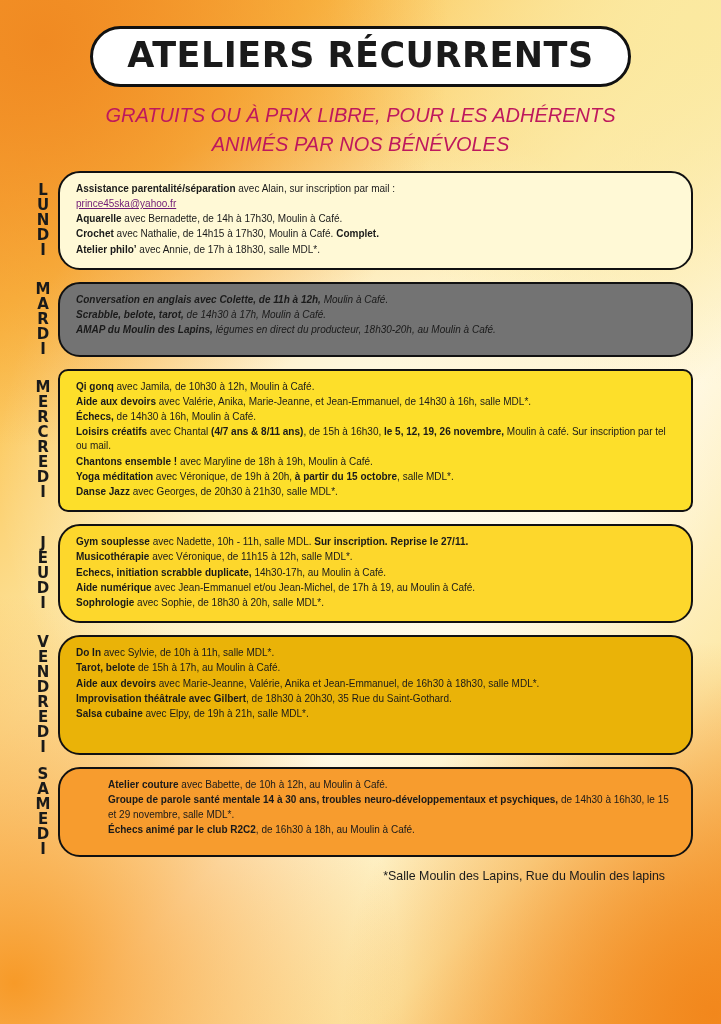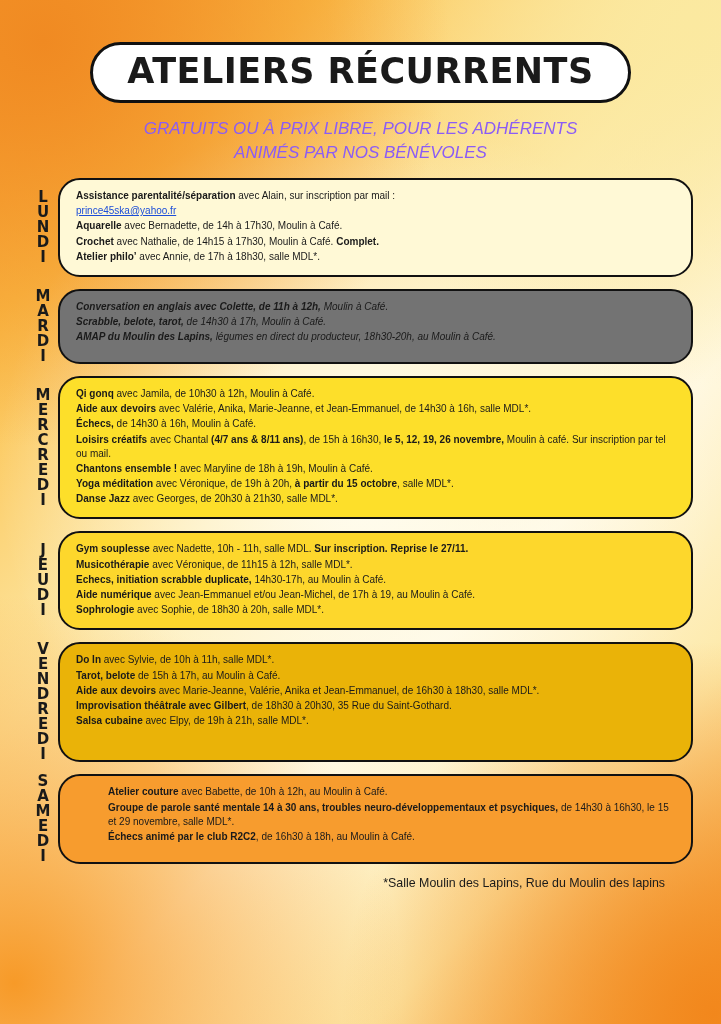--- a/index.html
+++ b/index.html
@@ -43,27 +43,26 @@
     background: #ffffff;
     border: 3px solid #111;
     border-radius: 34px;
     padding: 8px 34px 10px 34px;
     font-size: 35px;
     font-weight: 800;
     letter-spacing: 0.5px;
     font-family: "DejaVu Sans", sans-serif;
     text-align: center;
     line-height: 1.05;
-    margin-top: 16px;
   }
   .subtitle {
     text-align: center;
     font-style: italic;
-    font-size: 17px;
-    color: #8b5cf6;
+    font-size: 20px;
+    color: #be185d;
     margin-top: 14px;
     line-height: 1.45;
     font-weight: 500;
   }
   
   .day-row {
     display: flex;
     align-items: stretch;
     margin-top: 12px;
     position: relative;
@@ -91,21 +90,21 @@
     padding: 9px 16px 10px 16px;
     box-sizing: border-box;
   }
   .card p {
     margin: 0 0 1px 0;
     font-size: 10px;
     line-height: 1.42;
   }
   .card p b { font-weight: 700; }
   a.mail {
-    color: #1d4ed8;
+    color: #701a75;
     text-decoration: underline;
   }
   
   .c-lundi    { background: #fff9d6; }
   .c-mardi    { background: #fdf3a8; }
   .c-mercredi { background: #fddf2a; }
   .c-jeudi    { background: #fdd72c; }
   .c-vendredi { background: #fcc62a; }
   .c-samedi   { background: #f79c2e; }
 
@@ -174,21 +173,21 @@
             <span>M</span>
             <span>E</span>
             <span>R</span>
             <span>C</span>
             <span>R</span>
             <span>E</span>
             <span>D</span>
             <span>I</span>
           </span>
         </div>
-        <div class="card c-mercredi" style="background: rgb(253, 223, 42);">
+        <div class="card c-mercredi" style="background: rgb(253, 223, 42); border-radius: 10px;">
           <p><b>Qi gonq</b><span> avec Jamila, de 10h30 à 12h, Moulin à Café.</span></p>
           <p><b>Aide aux devoirs</b><span> avec Valérie, Anika, Marie-Jeanne, et Jean-Emmanuel, de 14h30 à 16h, salle MDL*.</span></p>
           <p><b>Échecs,</b><span> de 14h30 à 16h, Moulin à Café.</span></p>
           <p><b>Loisirs créatifs</b><span> avec Chantal </span><b>(4/7 ans &amp; 8/11 ans)</b><span>, de 15h à 16h30, </span><b>le 5, 12, 19, 26 novembre,</b><span> Moulin à café. Sur inscription par tel ou mail.</span></p>
           <p><b>Chantons ensemble !</b><span> avec Maryline de 18h à 19h, Moulin à Café.</span></p>
           <p><b>Yoga méditation</b><span> avec Véronique, de 19h à 20h, </span><b>à partir du 15 octobre</b><span>, salle MDL*.</span></p>
           <p><b>Danse Jazz</b><span> avec Georges, de 20h30 à 21h30, salle MDL*.</span></p>
         </div>
       </div>
       <div class="day-row">

